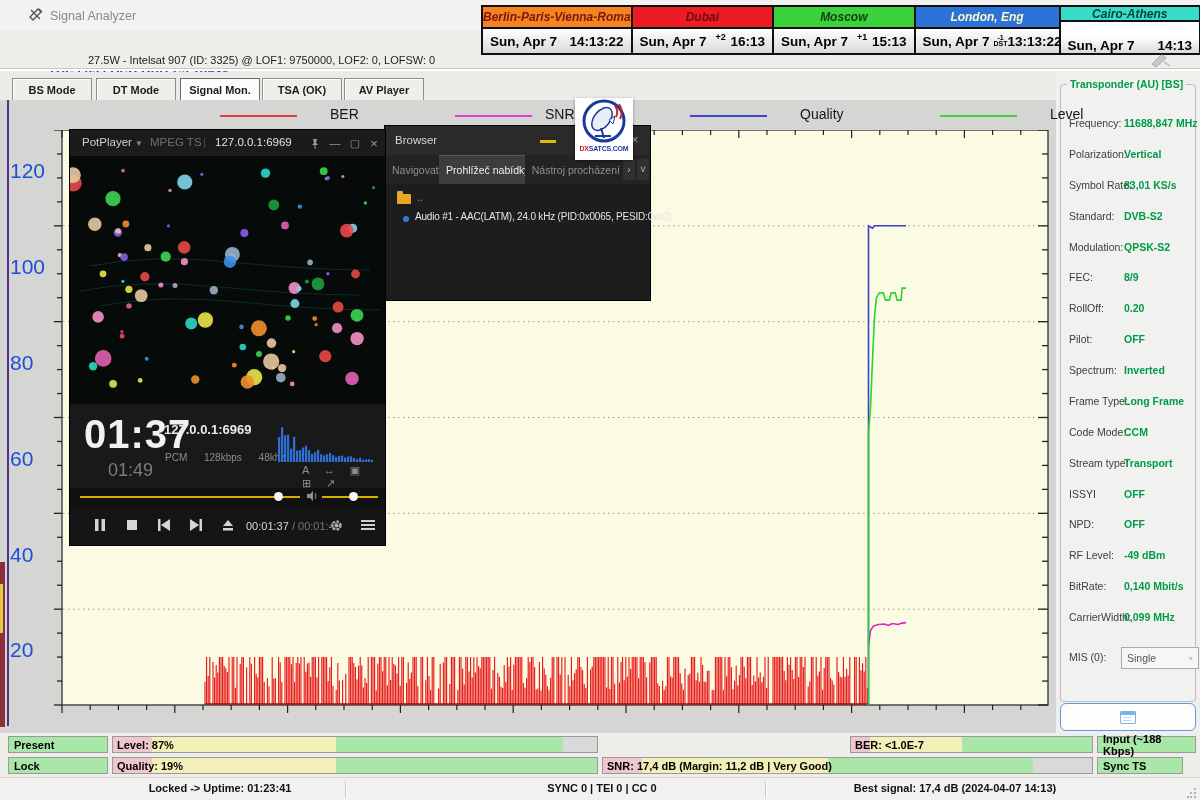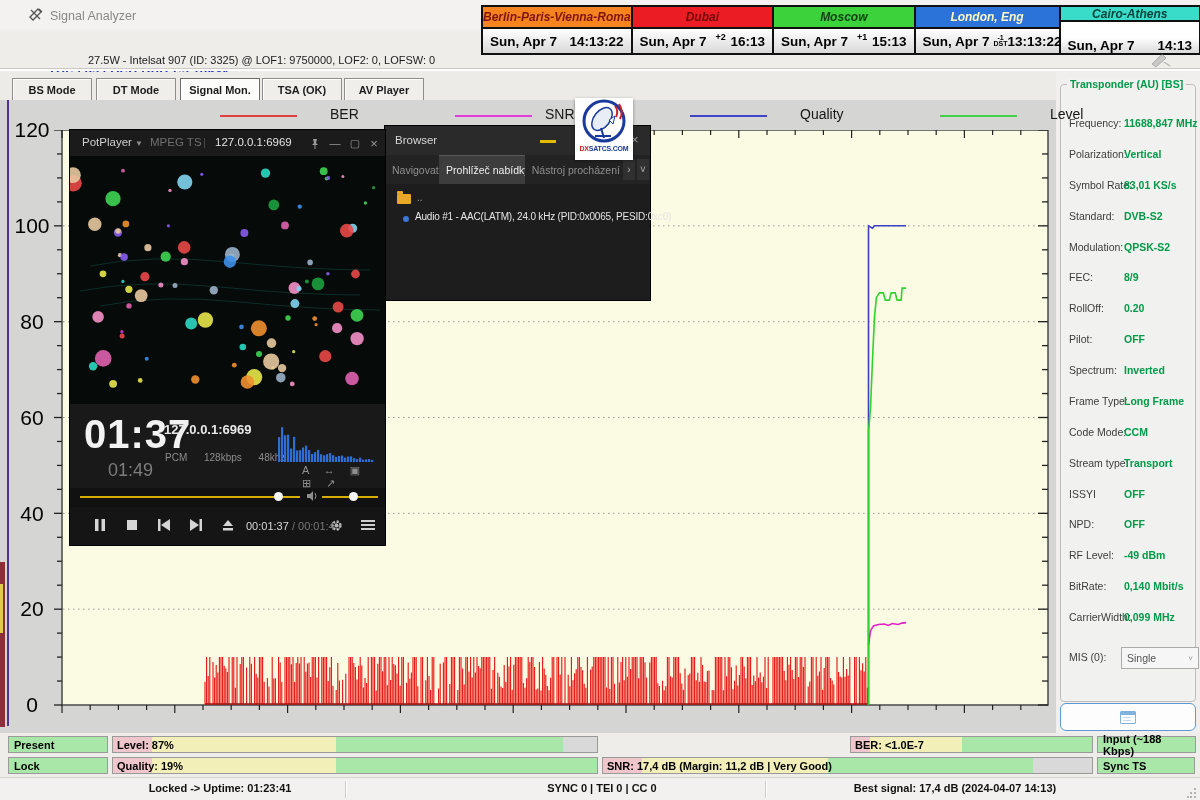--- a/index.html
+++ b/index.html
@@ -24,21 +24,21 @@
   .dst-stack{display:inline-flex;flex-direction:column;align-items:center;font-size:7px;line-height:6.5px;font-weight:bold;margin-left:4px;}
   #mini-sat{left:1150px;top:52px;width:22px;height:16px;opacity:.55;z-index:11;}
 
   
   #tabbar{left:0;top:72px;width:1056px;height:28px;background:#EDEBE8;}
   .tab{position:absolute;top:6px;width:78px;height:21px;background:#F0EEEB;border:1px solid #8f8d8a;font-size:11px;font-weight:bold;color:#1c1c1c;display:flex;align-items:center;justify-content:center;box-shadow:inset 1px 1px 0 #fff;}
   .tab.active{background:#FCFCFB;border:1px solid #6e6c69;box-shadow:inset 1px 1px 0 #fff,0 1px 0 #fff;}
 
   
   #main{left:0;top:100px;width:1056px;height:633px;background:#D5D5D4;}
-  .ylab{position:absolute;width:44px;text-align:center;font-size:21px;color:#000000;}
+  .ylab{position:absolute;width:44px;text-align:left;font-size:21px;color:#1d4ed8;margin-top:41px;}
   .legend-item{position:absolute;top:108px;height:16px;display:flex;align-items:center;z-index:2;}
   .legend-line{width:77px;height:2px;}
   .legend-text{position:absolute;top:106px;font-size:14px;color:#161616;z-index:2;}
   #chart-svg{left:54px;top:130px;z-index:1;}
 
   
   #edge-purple{left:7px;top:100px;width:2px;height:626px;background:#53318F;}
   #edge-maroon{left:0;top:562px;width:5px;height:165px;background:#8C2F39;}
   #edge-yellow{left:0;top:584px;width:3px;height:49px;background:#E2C94A;}
   #edge-right{left:1196px;top:148px;width:4px;height:500px;background:#7E1E2E;}
@@ -690,21 +690,21 @@
     <div class="ind-bar" id="bar-snr" style="left:602px;top:24px;width:491px">
         <div class="zone" style="left: 0%; width: 8%; background: rgb(239, 198, 203);"></div>
         <div class="zone" style="left: 8%; width: 38%; background: rgb(243, 239, 185);"></div>
         <div class="zone" style="left: 46%; width: 42%; background: rgb(169, 231, 169);"></div>
         <div class="zone" style="left: 88%; width: 12%; background: rgb(217, 217, 217);"></div>
         <span class="bar-label">SNR: 17,4 dB (Margin: 11,2 dB | Very Good)</span>
       </div>
     <div class="ind-box" style="left:1097px;top:3px;width:99px">
         <span>Input (~188 Kbps)</span>
       </div>
-    <div class="ind-box" style="left:1097px;top:24px;width:98px">
+    <div class="ind-box" style="left:1097px;top:24px;width:86px">
         <span>Sync TS</span>
       </div>
   </div>
 
   <div class="abs" id="statusbar">
     <span class="sb-text" style="left:220px">Locked -&gt; Uptime: 01:23:41</span>
     <span class="sb-text" style="left:602px">SYNC 0 | TEI 0 | CC 0</span>
     <span class="sb-text" style="left:955px">Best signal: 17,4 dB (2024-04-07 14:13)</span>
     <span class="sb-sep" style="left:345px"></span>
     <span class="sb-sep" style="left:765px"></span>

